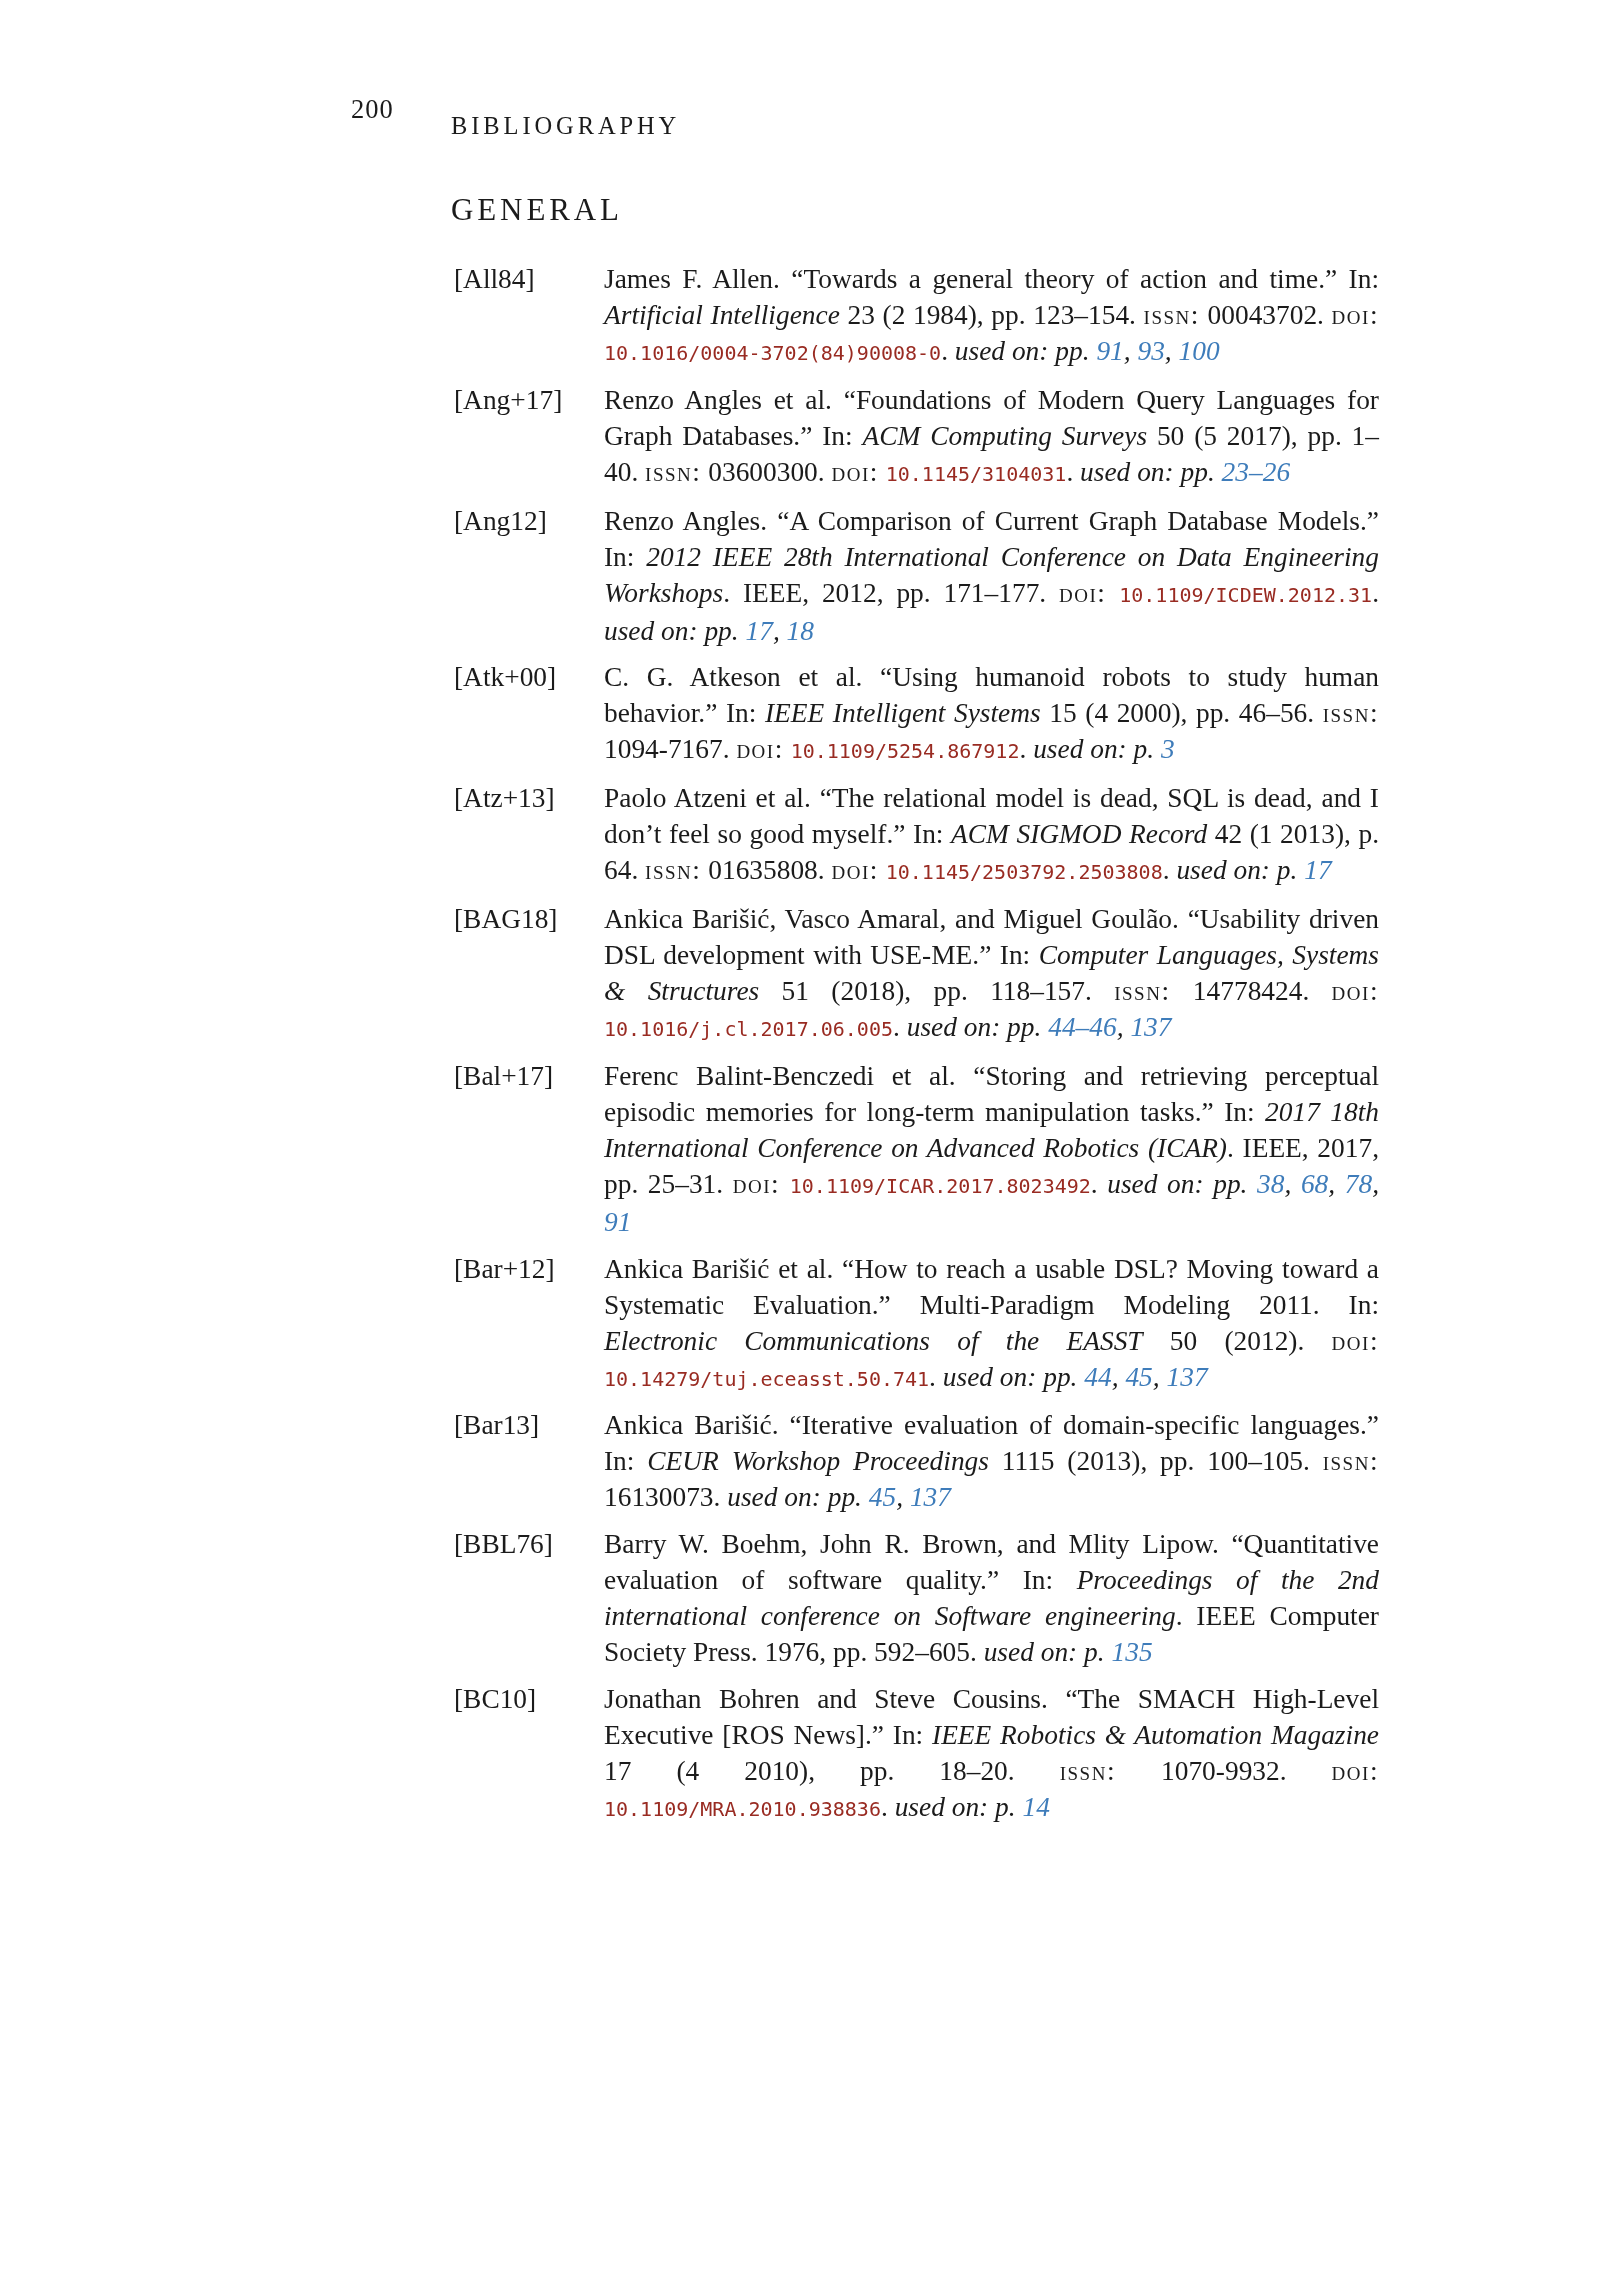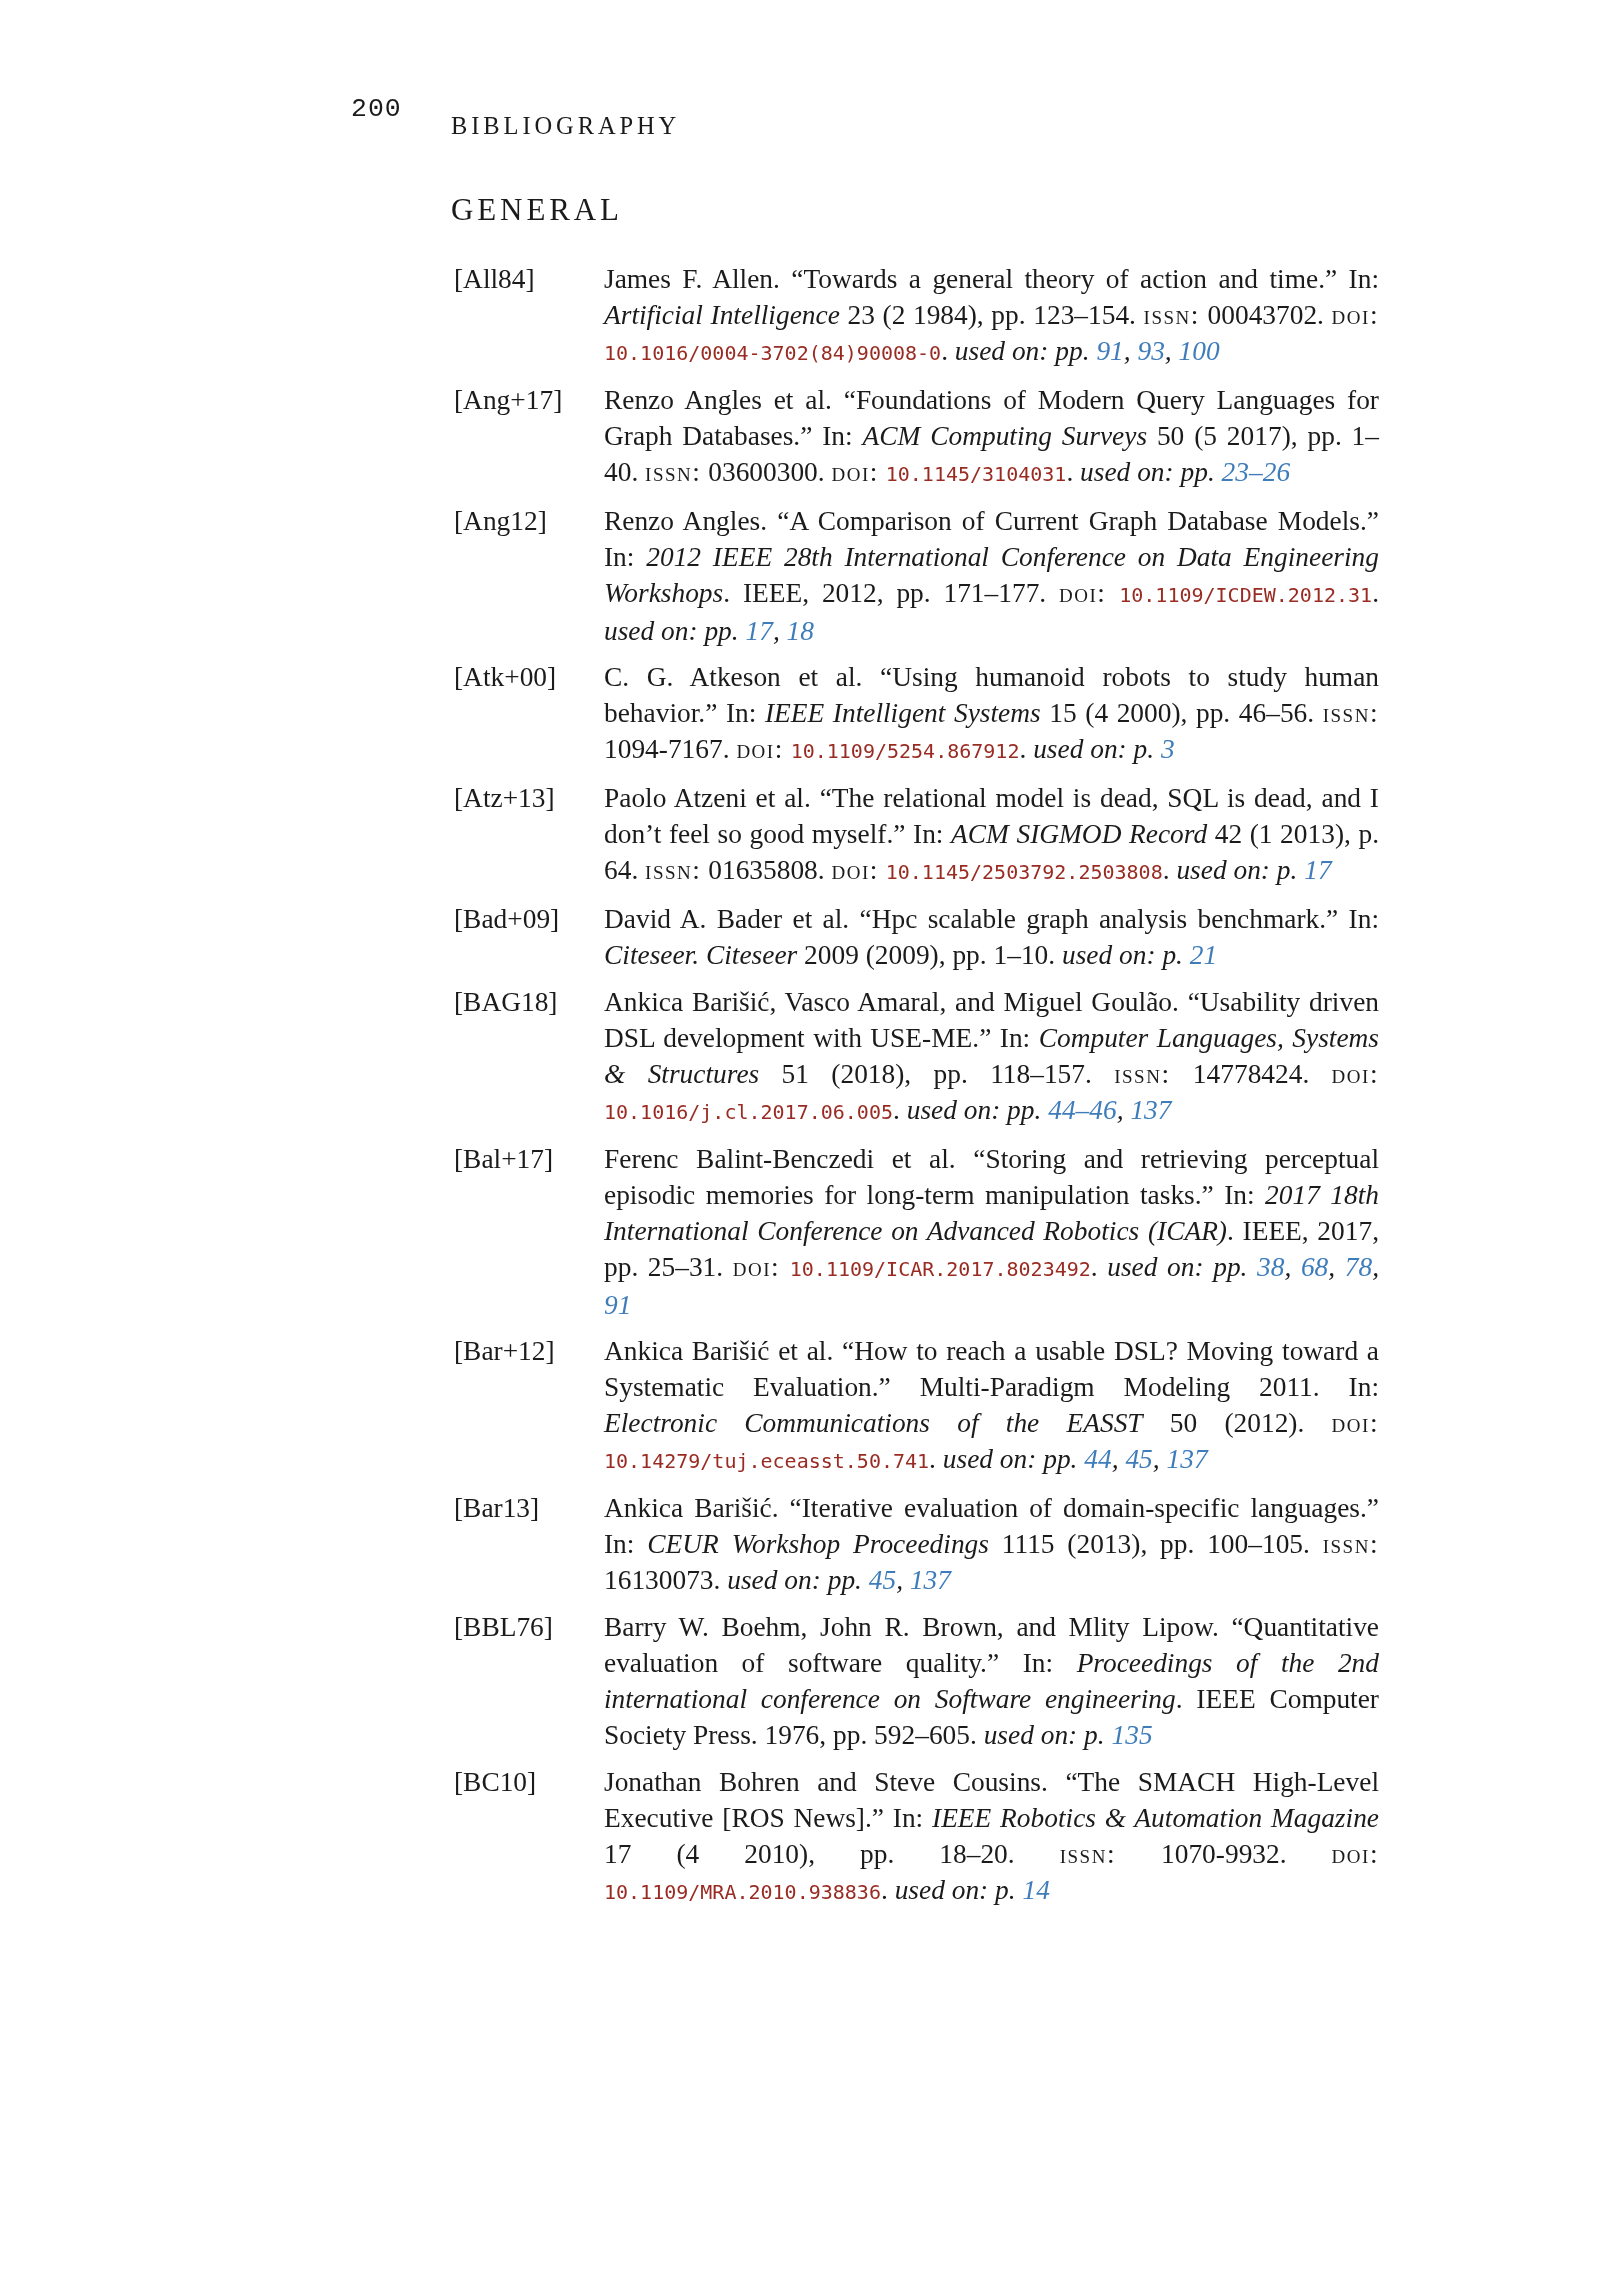--- a/index.html
+++ b/index.html
@@ -7,21 +7,21 @@
     width: 1621px; height: 2293px;
     background: #ffffff;
     position: relative;
     overflow: hidden;
     font-family: "Liberation Serif", serif;
     color: #1b1b1b;
     -webkit-font-smoothing: antialiased;
   }
   .page-number {
     position: absolute; left: 351px; top: 94px;
-    font-size: 26.5px; letter-spacing: 1px; font-family: Liberation Mono, monospace;
+    font-size: 26.5px; letter-spacing: 1px;
   }
   .running-header {
     position: absolute; left: 451px; top: 112px;
     font-size: 24.5px; letter-spacing: 3.9px;
   }
   .section-heading {
     position: absolute; left: 451px; top: 192px;
     font-size: 31px; letter-spacing: 3.9px;
   }
   .entries {
@@ -56,21 +56,20 @@
 <div class="page-number">200</div>
 <div class="running-header">BIBLIOGRAPHY</div>
 <div class="section-heading">GENERAL</div>
 
 <div class="entries">
     <div class="entry"><span class="label">[All84]</span><span><span class="run-normal">James F. Allen. “Towards a general theory of action and time.” In: </span><span class="run-italic">Artificial Intelligence</span><span class="run-normal"> 23 (2 1984), pp. 123–154. </span><span class="run-smallcaps">issn:</span><span class="run-normal"> 00043702. </span><span class="run-smallcaps">doi:</span><span class="run-normal"> </span><span class="run-doi">10.1016/0004-3702(84)90008-0</span><span class="run-normal">. </span><span class="run-usedon">used on: pp. </span><span class="run-pageref">91</span><span class="run-usedon">, </span><span class="run-pageref">93</span><span class="run-usedon">, </span><span class="run-pageref">100</span></span></div>
     <div class="entry"><span class="label">[Ang+17]</span><span><span class="run-normal">Renzo Angles et al. “Foundations of Modern Query Languages for Graph Databases.” In: </span><span class="run-italic">ACM Computing Surveys</span><span class="run-normal"> 50 (5 2017), pp. 1–40. </span><span class="run-smallcaps">issn:</span><span class="run-normal"> 03600300. </span><span class="run-smallcaps">doi:</span><span class="run-normal"> </span><span class="run-doi">10.1145/3104031</span><span class="run-normal">. </span><span class="run-usedon">used on: pp. </span><span class="run-pageref">23–26</span></span></div>
     <div class="entry"><span class="label">[Ang12]</span><span><span class="run-normal">Renzo Angles. “A Comparison of Current Graph Database Models.” In: </span><span class="run-italic">2012 IEEE 28th International Conference on Data Engineering Workshops</span><span class="run-normal">. IEEE, 2012, pp. 171–177. </span><span class="run-smallcaps">doi:</span><span class="run-normal"> </span><span class="run-doi">10.1109/ICDEW.2012.31</span><span class="run-normal">. </span><span class="run-usedon">used on: pp. </span><span class="run-pageref">17</span><span class="run-usedon">, </span><span class="run-pageref">18</span></span></div>
     <div class="entry"><span class="label">[Atk+00]</span><span><span class="run-normal">C. G. Atkeson et al. “Using humanoid robots to study human behavior.” In: </span><span class="run-italic">IEEE Intelligent Systems</span><span class="run-normal"> 15 (4 2000), pp. 46–56. </span><span class="run-smallcaps">issn:</span><span class="run-normal"> 1094-7167. </span><span class="run-smallcaps">doi:</span><span class="run-normal"> </span><span class="run-doi">10.1109/5254.867912</span><span class="run-normal">. </span><span class="run-usedon">used on: p. </span><span class="run-pageref">3</span></span></div>
     <div class="entry"><span class="label">[Atz+13]</span><span><span class="run-normal">Paolo Atzeni et al. “The relational model is dead, SQL is dead, and I don’t feel so good myself.” In: </span><span class="run-italic">ACM SIGMOD Record</span><span class="run-normal"> 42 (1 2013), p. 64. </span><span class="run-smallcaps">issn:</span><span class="run-normal"> 01635808. </span><span class="run-smallcaps">doi:</span><span class="run-normal"> </span><span class="run-doi">10.1145/2503792.2503808</span><span class="run-normal">. </span><span class="run-usedon">used on: p. </span><span class="run-pageref">17</span></span></div>
-    <div class="entry"><span class="label">[Bad+09]</span><span><span class="run-normal">David A. Bader et al. “Hpc scalable graph analysis benchmark.” In: </span><span class="run-italic">Citeseer. Citeseer</span><span class="run-normal"> 2009 (2009), pp. 1–10. </span><span class="run-usedon">used on: p. </span><span class="run-pageref">21</span></span></div>
     <div class="entry"><span class="label">[BAG18]</span><span><span class="run-normal">Ankica Barišić, Vasco Amaral, and Miguel Goulão. “Usability driven DSL development with USE-ME.” In: </span><span class="run-italic">Computer Languages, Systems &amp; Structures</span><span class="run-normal"> 51 (2018), pp. 118–157. </span><span class="run-smallcaps">issn:</span><span class="run-normal"> 14778424. </span><span class="run-smallcaps">doi:</span><span class="run-normal"> </span><span class="run-doi">10.1016/j.cl.2017.06.005</span><span class="run-normal">. </span><span class="run-usedon">used on: pp. </span><span class="run-pageref">44–46</span><span class="run-usedon">, </span><span class="run-pageref">137</span></span></div>
     <div class="entry"><span class="label">[Bal+17]</span><span><span class="run-normal">Ferenc Balint-Benczedi et al. “Storing and retrieving perceptual episodic memories for long-term manipulation tasks.” In: </span><span class="run-italic">2017 18th International Conference on Advanced Robotics (ICAR)</span><span class="run-normal">. IEEE, 2017, pp. 25–31. </span><span class="run-smallcaps">doi:</span><span class="run-normal"> </span><span class="run-doi">10.1109/ICAR.2017.8023492</span><span class="run-normal">. </span><span class="run-usedon">used on: pp. </span><span class="run-pageref">38</span><span class="run-usedon">, </span><span class="run-pageref">68</span><span class="run-usedon">, </span><span class="run-pageref">78</span><span class="run-usedon">, </span><span class="run-pageref">91</span></span></div>
     <div class="entry"><span class="label">[Bar+12]</span><span><span class="run-normal">Ankica Barišić et al. “How to reach a usable DSL? Moving toward a Systematic Evaluation.” Multi-Paradigm Modeling 2011. In: </span><span class="run-italic">Electronic Communications of the EASST</span><span class="run-normal"> 50 (2012). </span><span class="run-smallcaps">doi:</span><span class="run-normal"> </span><span class="run-doi">10.14279/tuj.eceasst.50.741</span><span class="run-normal">. </span><span class="run-usedon">used on: pp. </span><span class="run-pageref">44</span><span class="run-usedon">, </span><span class="run-pageref">45</span><span class="run-usedon">, </span><span class="run-pageref">137</span></span></div>
     <div class="entry"><span class="label">[Bar13]</span><span><span class="run-normal">Ankica Barišić. “Iterative evaluation of domain-specific languages.” In: </span><span class="run-italic">CEUR Workshop Proceedings</span><span class="run-normal"> 1115 (2013), pp. 100–105. </span><span class="run-smallcaps">issn:</span><span class="run-normal"> 16130073. </span><span class="run-usedon">used on: pp. </span><span class="run-pageref">45</span><span class="run-usedon">, </span><span class="run-pageref">137</span></span></div>
     <div class="entry"><span class="label">[BBL76]</span><span><span class="run-normal">Barry W. Boehm, John R. Brown, and Mlity Lipow. “Quantitative evaluation of software quality.” In: </span><span class="run-italic">Proceedings of the 2nd international conference on Software engineering</span><span class="run-normal">. IEEE Computer Society Press. 1976, pp. 592–605. </span><span class="run-usedon">used on: p. </span><span class="run-pageref">135</span></span></div>
     <div class="entry"><span class="label">[BC10]</span><span><span class="run-normal">Jonathan Bohren and Steve Cousins. “The SMACH High-Level Executive [ROS News].” In: </span><span class="run-italic">IEEE Robotics &amp; Automation Magazine</span><span class="run-normal"> 17 (4 2010), pp. 18–20. </span><span class="run-smallcaps">issn:</span><span class="run-normal"> 1070-9932. </span><span class="run-smallcaps">doi:</span><span class="run-normal"> </span><span class="run-doi">10.1109/MRA.2010.938836</span><span class="run-normal">. </span><span class="run-usedon">used on: p. </span><span class="run-pageref">14</span></span></div>
   </div>
 
 
 </body></html>

